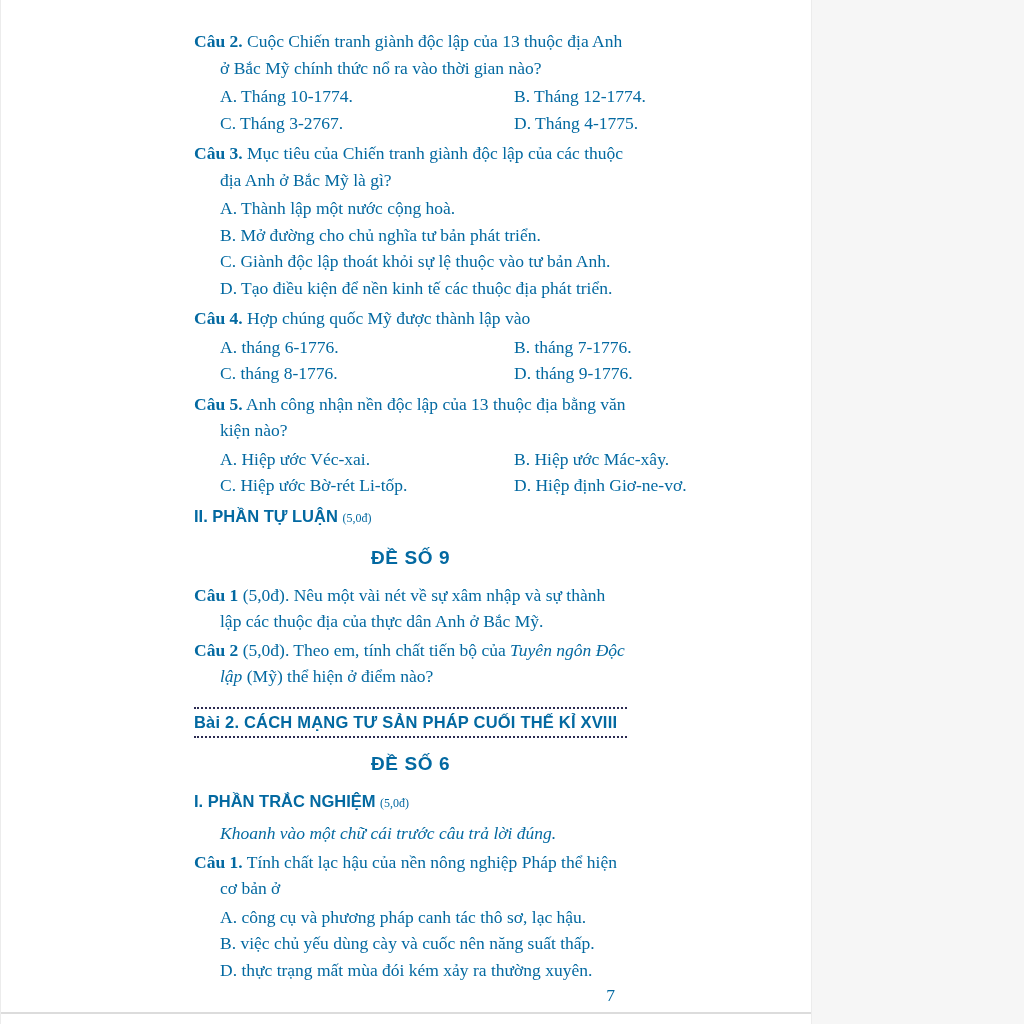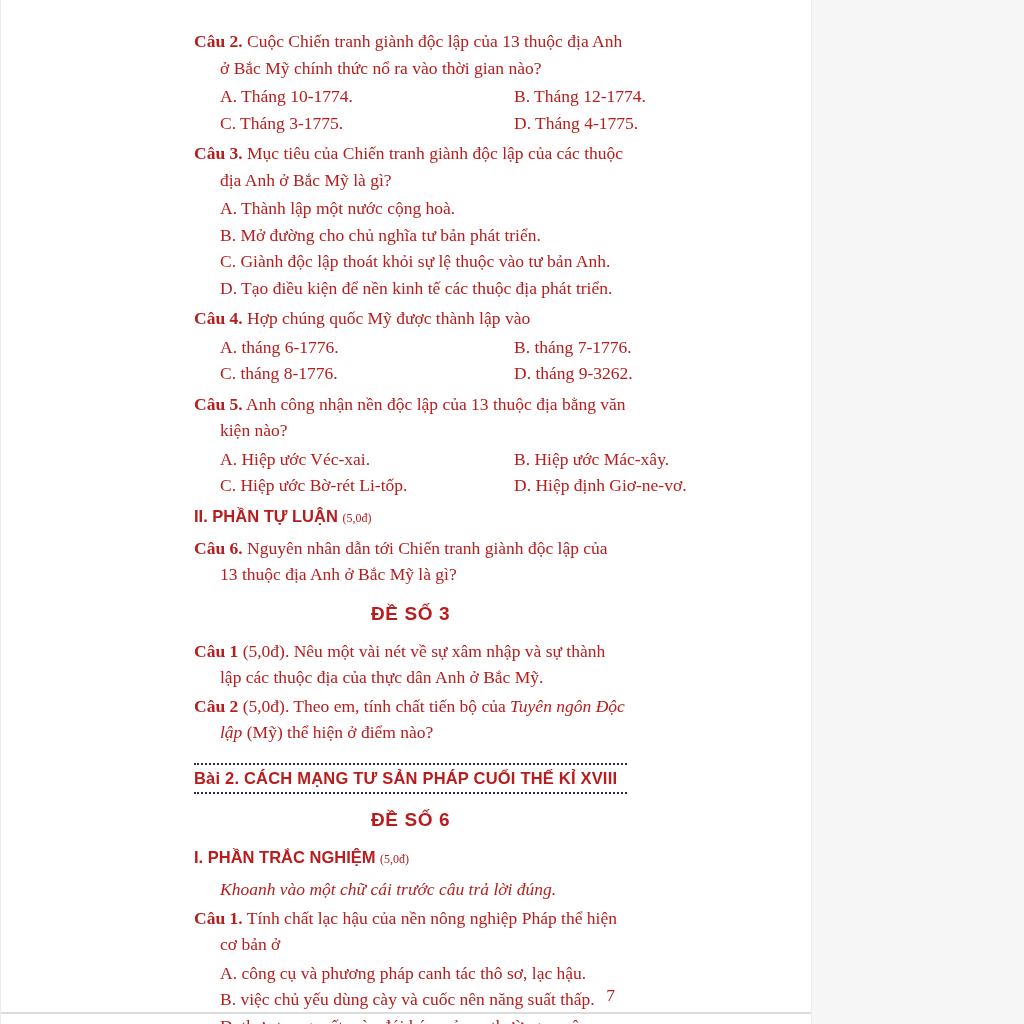--- a/index.html
+++ b/index.html
@@ -1,20 +1,20 @@
 <!DOCTYPE html>
 <html><head>
 <meta charset="utf-8">
 <style>
   * { margin:0; padding:0; box-sizing:border-box; }
   html,body { width:1024px; height:1024px; }
   body { background:#f6f6f6; font-family:"Liberation Serif", serif; }
   .page {
     position:relative; width:812px; height:1024px; background:#ffffff;
-    color:#b91c1c; padding:28px 184px 0 193px; overflow:hidden;
+    color:#0369a1; padding:28px 184px 0 193px; overflow:hidden;
     border-left:1px solid #ececec; border-right:1px solid #ececec;
   }
   .scan-edge { position:absolute; left:0; right:0; bottom:10px; height:2px; background:#dcdcdc; }
   .q { font-size:17.5px; line-height:26.5px; padding-left:26px; text-indent:-26px; margin-bottom:2px; }
   .lbl { font-weight:bold; }
   .opts-grid { display:grid; grid-template-columns:294px auto; padding-left:26px; font-size:17.5px; line-height:26.5px; margin-bottom:4px; }
   .opts-list { padding-left:26px; font-size:17.5px; line-height:26.5px; margin-bottom:4px; }
   .opts-list div, .opts-grid div { white-space:nowrap; }
   .sec-head { font-family:"Liberation Sans", sans-serif; font-weight:bold; font-size:16.5px; line-height:27px; margin:2px 0 3px; }
   .sec-head .pts { font-family:"Liberation Serif", serif; font-weight:normal; font-size:12px; }
@@ -30,53 +30,52 @@
 </style>
 </head>
 <body>
 
 <div class="page">
 
   <p class="q"><span class="lbl">Câu 2.</span> <span>Cuộc Chiến tranh giành độc lập của 13 thuộc địa Anh ở Bắc Mỹ chính thức nổ ra vào thời gian nào?</span></p>
   <div class="opts-grid">
     <div>A. Tháng 10-1774.</div>
     <div>B. Tháng 12-1774.</div>
-    <div>C. Tháng 3-1775.</div>
+    <div>C. Tháng 3-2767.</div>
     <div>D. Tháng 4-1775.</div>
   </div>
 
   <p class="q"><span class="lbl">Câu 3.</span> <span>Mục tiêu của Chiến tranh giành độc lập của các thuộc địa Anh ở Bắc Mỹ là gì?</span></p>
   <div class="opts-list">
     <div>A. Thành lập một nước cộng hoà.</div>
     <div>B. Mở đường cho chủ nghĩa tư bản phát triển.</div>
     <div>C. Giành độc lập thoát khỏi sự lệ thuộc vào tư bản Anh.</div>
     <div>D. Tạo điều kiện để nền kinh tế các thuộc địa phát triển.</div>
   </div>
 
   <p class="q"><span class="lbl">Câu 4.</span> <span>Hợp chúng quốc Mỹ được thành lập vào</span></p>
   <div class="opts-grid">
     <div>A. tháng 6-1776.</div>
     <div>B. tháng 7-1776.</div>
     <div>C. tháng 8-1776.</div>
-    <div>D. tháng 9-3262.</div>
+    <div>D. tháng 9-1776.</div>
   </div>
 
   <p class="q"><span class="lbl">Câu 5.</span> <span>Anh công nhận nền độc lập của 13 thuộc địa bằng văn kiện nào?</span></p>
   <div class="opts-grid">
     <div>A. Hiệp ước Véc-xai.</div>
     <div>B. Hiệp ước Mác-xây.</div>
     <div>C. Hiệp ước Bờ-rét Li-tốp.</div>
     <div>D. Hiệp định Giơ-ne-vơ.</div>
   </div>
 
   <p class="sec-head"><span>II. PHẦN TỰ LUẬN</span> <span class="pts">(5,0đ)</span></p>
 
-  <p class="q"><span class="lbl">Câu 6.</span> <span>Nguyên nhân dẫn tới Chiến tranh giành độc lập của 13 thuộc địa Anh ở Bắc Mỹ là gì?</span></p>
 
-  <h2 class="center-title">ĐỀ SỐ 3</h2>
+  <h2 class="center-title">ĐỀ SỐ 9</h2>
 
   <p class="q"><span class="lbl">Câu 1</span> <span>(5,0đ).</span> <span>Nêu một vài nét về sự xâm nhập và sự thành lập các thuộc địa của thực dân Anh ở Bắc Mỹ.</span></p>
 
   <p class="q"><span class="lbl">Câu 2</span> <span>(5,0đ).</span> <span>Theo em, tính chất tiến bộ của</span> <em>Tuyên ngôn Độc lập</em> <span>(Mỹ) thể hiện ở điểm nào?</span></p>
 
   <div class="banner">Bài 2. CÁCH MẠNG TƯ SẢN PHÁP CUỐI THẾ KỈ XVIII</div>
 
   <h2 class="center-title">ĐỀ SỐ 6</h2>
 
   <p class="sec-head"><span>I. PHẦN TRẮC NGHIỆM</span> <span class="pts">(5,0đ)</span></p>

